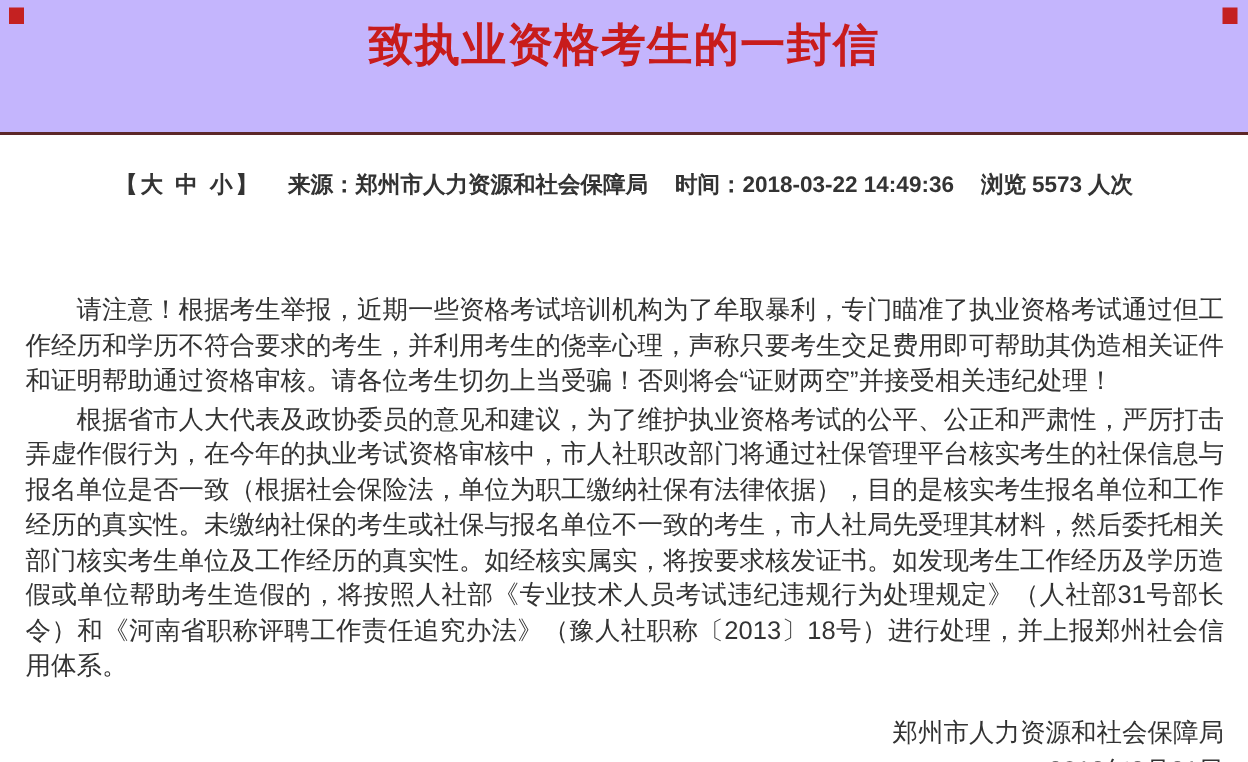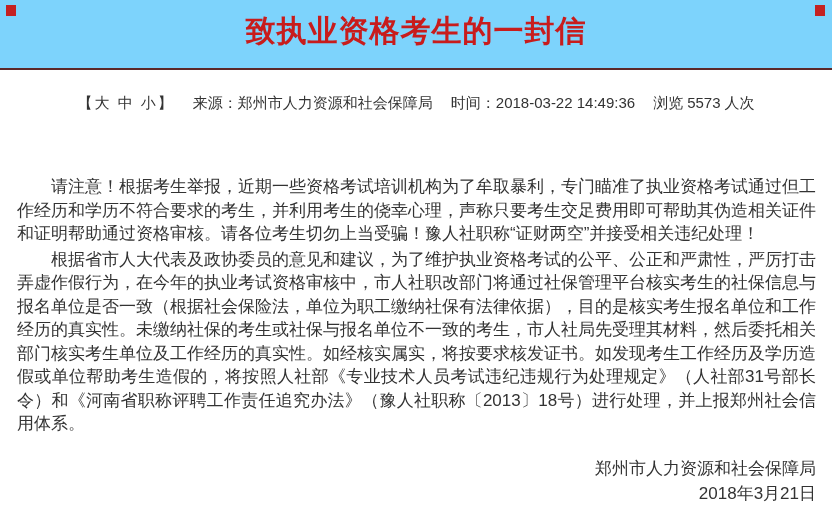--- a/index.html
+++ b/index.html
@@ -8,22 +8,22 @@
     font-family: "Liberation Sans", "DejaVu Sans", sans-serif;
     background: #ffffff;
     color: #333333;
     position: relative;
     overflow: hidden;
   }
 
   
   .header {
     position: relative;
-    height: 70px;
-    background: #7dd3fc;
+    height: 90px;
+    background: #c4b5fd;
     border-bottom: 2px solid #5c2828;
   }
   .corner-mark {
     position: absolute;
     top: 5px;
     width: 10px;
     height: 11px;
     background: #c42121;
   }
   .corner-mark.left  { left: 6px; }
@@ -38,20 +38,21 @@
     letter-spacing: 1px;
   }
 
   
   .meta-bar {
     margin-top: 24px;
     text-align: center;
     font-size: 15px;
     color: #333333;
     white-space: nowrap;
+    font-weight: bold;
   }
   .meta-bar .seg { margin: 0 9px; }
   .font-sizer { cursor: pointer; letter-spacing: 2px; }
   .views-num { margin: 0 4px; }
 
   
   .letter {
     margin-top: 62px;
     padding: 0 16px 0 17px;
     font-size: 17px;
@@ -78,19 +79,19 @@
   <span class="corner-mark left"></span>
   <span class="corner-mark right"></span>
   <h1 class="page-title">致执业资格考生的一封信</h1>
 </div>
 
 <div class="meta-bar">
   <span class="seg font-sizer">【大 中 小】</span><span class="seg"><span>来源：</span><span>郑州市人力资源和社会保障局</span></span><span class="seg"><span>时间：</span><span>2018-03-22 14:49:36</span></span><span class="seg"><span>浏览</span><span class="views-num">5573</span><span>人次</span></span>
 </div>
 
 <div class="letter">
-  <p class="para">请注意！根据考生举报，近期一些资格考试培训机构为了牟取暴利，专门瞄准了执业资格考试通过但工作经历和学历不符合要求的考生，并利用考生的侥幸心理，声称只要考生交足费用即可帮助其伪造相关证件和证明帮助通过资格审核。请各位考生切勿上当受骗！豫人社职称“证财两空”并接受相关违纪处理！</p>
+  <p class="para">请注意！根据考生举报，近期一些资格考试培训机构为了牟取暴利，专门瞄准了执业资格考试通过但工作经历和学历不符合要求的考生，并利用考生的侥幸心理，声称只要考生交足费用即可帮助其伪造相关证件和证明帮助通过资格审核。请各位考生切勿上当受骗！否则将会“证财两空”并接受相关违纪处理！</p>
   <p class="para">根据省市人大代表及政协委员的意见和建议，为了维护执业资格考试的公平、公正和严肃性，严厉打击弄虚作假行为，在今年的执业考试资格审核中，市人社职改部门将通过社保管理平台核实考生的社保信息与报名单位是否一致（根据社会保险法，单位为职工缴纳社保有法律依据），目的是核实考生报名单位和工作经历的真实性。未缴纳社保的考生或社保与报名单位不一致的考生，市人社局先受理其材料，然后委托相关部门核实考生单位及工作经历的真实性。如经核实属实，将按要求核发证书。如发现考生工作经历及学历造假或单位帮助考生造假的，将按照人社部《专业技术人员考试违纪违规行为处理规定》（人社部31号部长令）和《河南省职称评聘工作责任追究办法》（豫人社职称〔2013〕18号）进行处理，并上报郑州社会信用体系。</p>
   <div class="signature-block">
     <div class="signature-line">郑州市人力资源和社会保障局</div>
     <div class="signature-line">2018年3月21日</div>
   </div>
 </div>
 
 </body></html>

